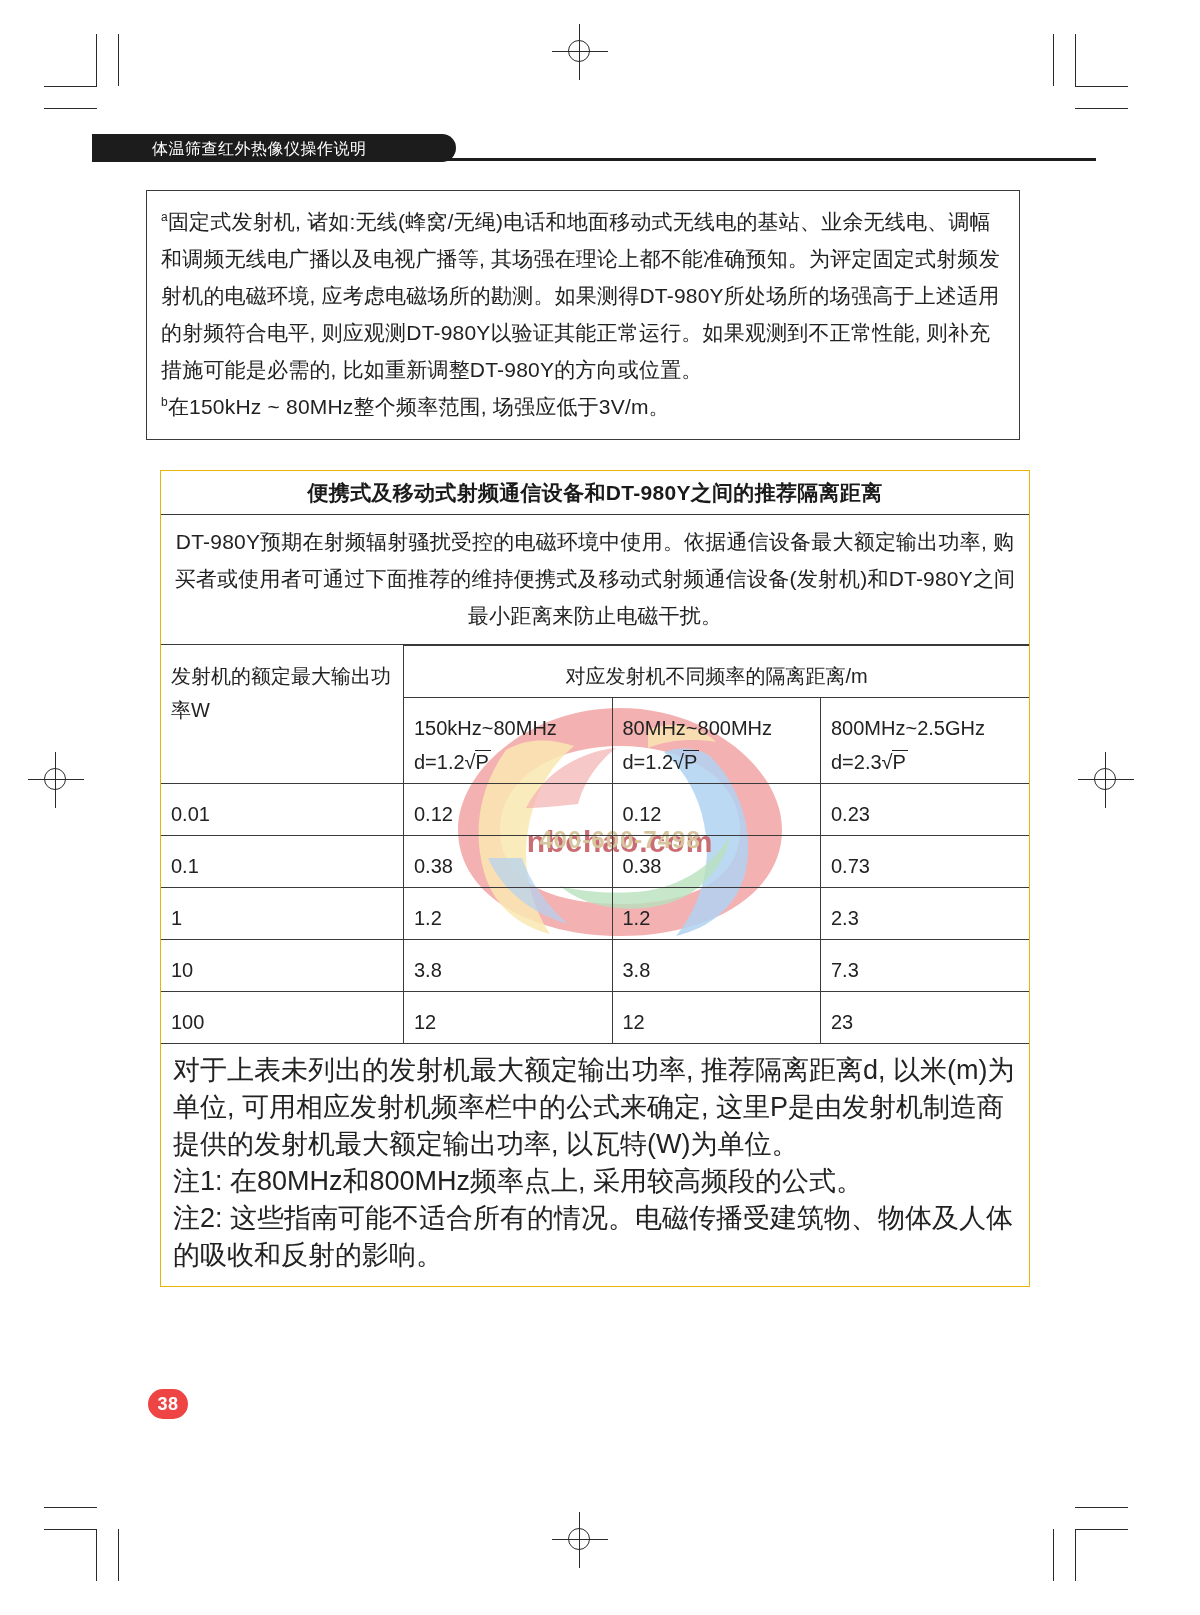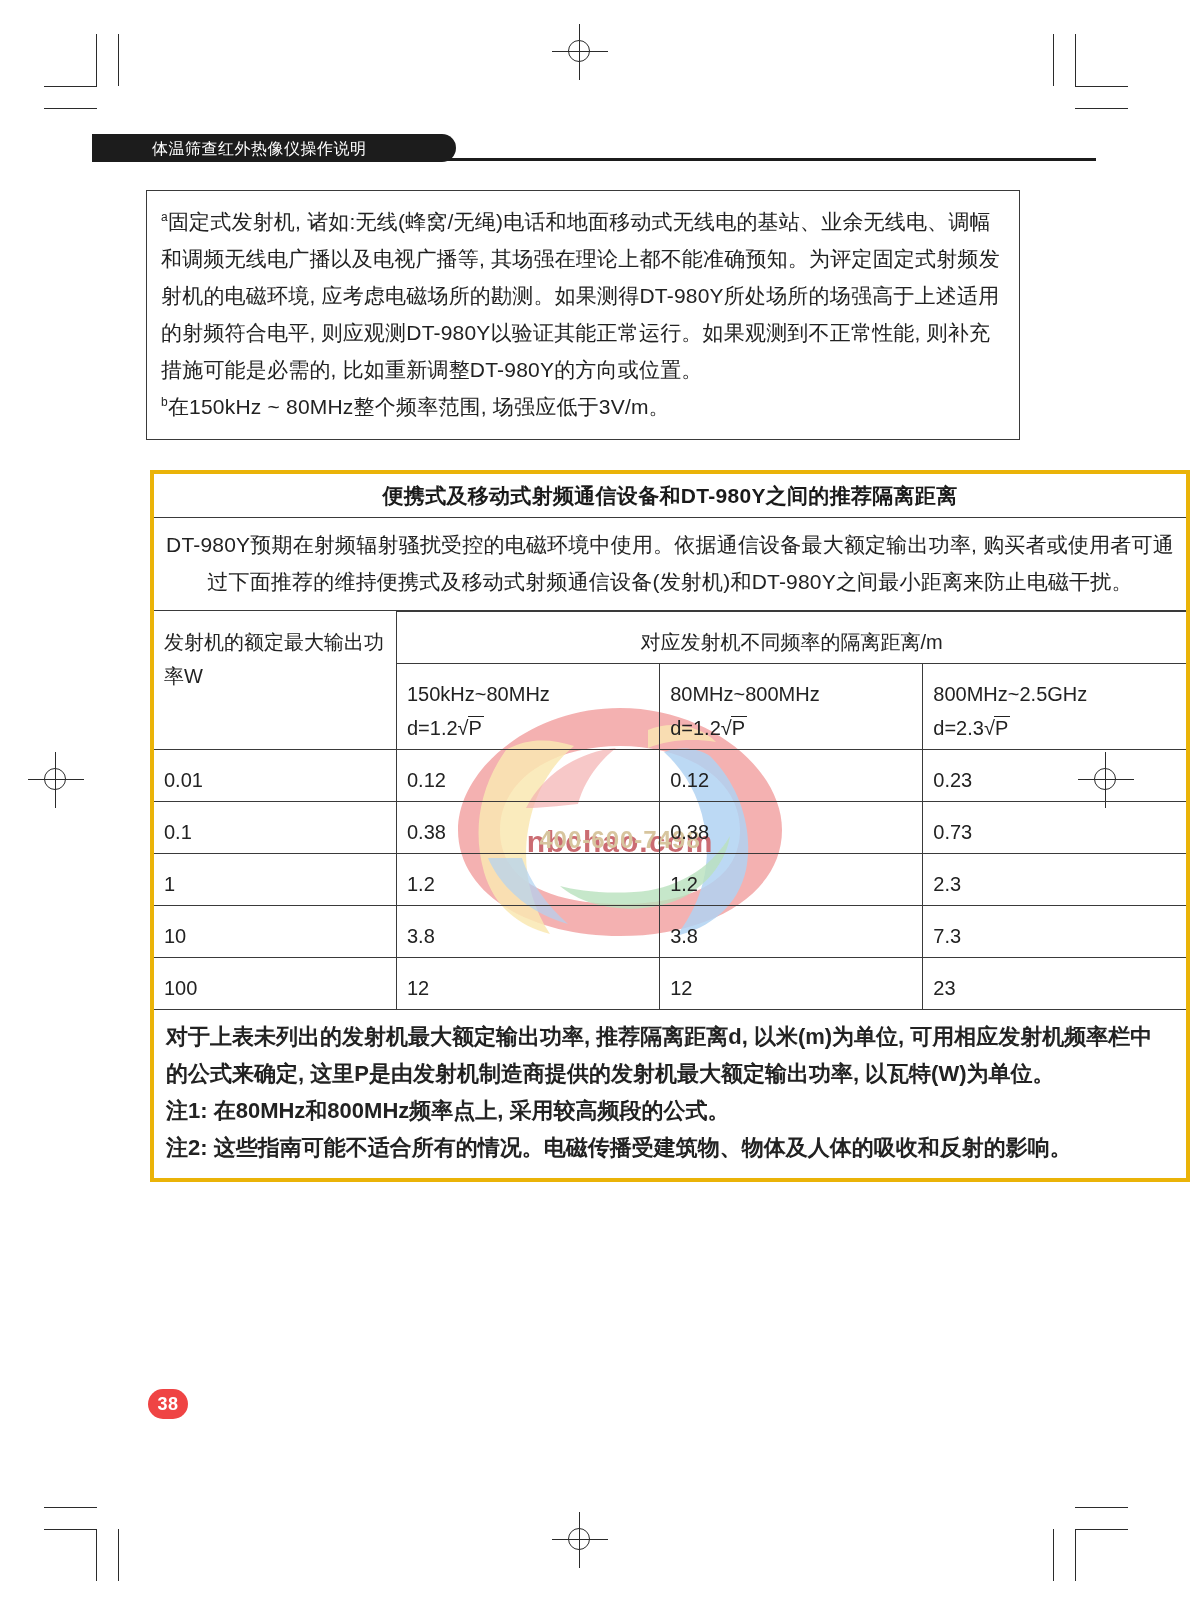--- a/index.html
+++ b/index.html
@@ -112,24 +112,24 @@
   }
   sup.marker {
     font-size: 12px;
     vertical-align: super;
     line-height: 0;
   }
 
   
   .table-box {
     position: absolute;
-    left: 150px;
+    left: 160px;
     top: 470px;
-    width: 1040px;
-    border: 4px solid #eab308;
+    width: 870px;
+    border: 1px solid #eab308;
     box-sizing: border-box;
   }
   .table-title {
     text-align: center;
     font-weight: bold;
     font-size: 21px;
     padding: 8px 6px 7px 6px;
     border-bottom: 1px solid #3a3a3a;
     letter-spacing: 0.3px;
   }
@@ -166,24 +166,23 @@
   }
   .sqrt {
     border-top: 1px solid #222;
     padding: 0 2px 0 1px;
     margin-left: -1px;
   }
   .table-foot {
     padding: 8px 12px 12px 12px;
   }
   .foot-para {
-    font-size: 22px;
+    font-size: 27px;
     line-height: 37px;
     color: #222;
-    font-weight: bold;
   }
 
   
   .watermark {
     position: absolute;
     left: 410px;
     top: 690px;
     width: 420px;
     height: 260px;
     pointer-events: none;

